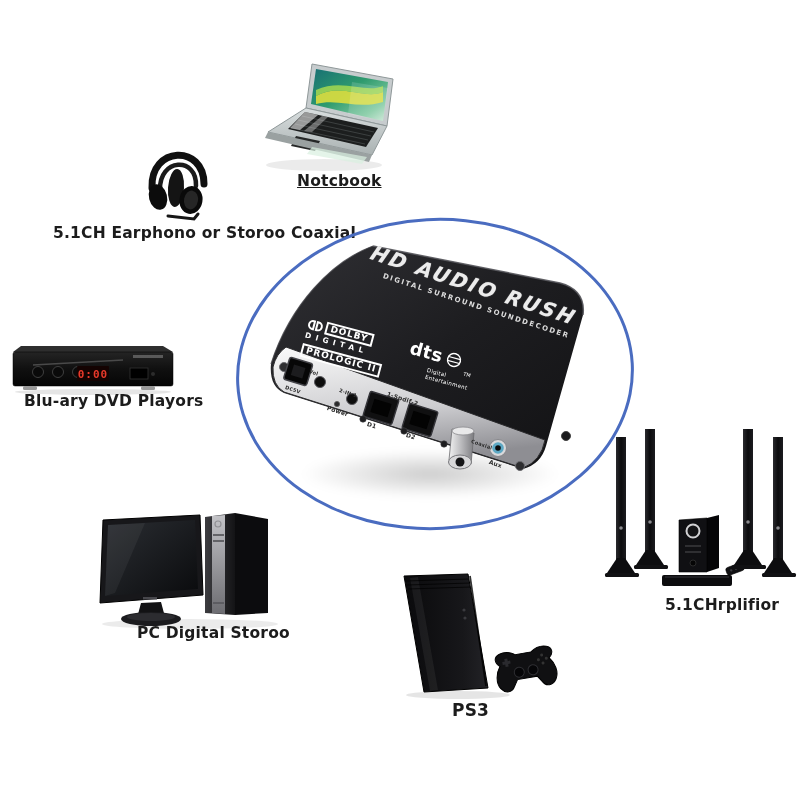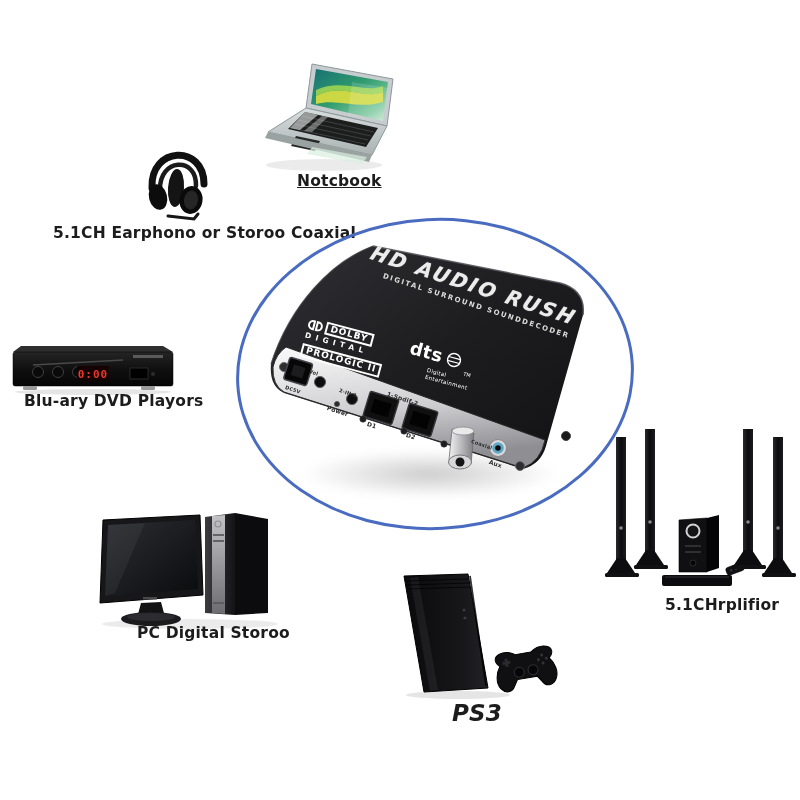--- a/index.html
+++ b/index.html
@@ -292,21 +292,21 @@
       <circle cx="119" cy="97" r="5" fill="#060608" stroke="#2e2e32" stroke-width="1"></circle>
       <circle cx="133" cy="97" r="5" fill="#060608" stroke="#2e2e32" stroke-width="1"></circle>
       <rect x="104" y="84" width="8" height="3" fill="#2a2a2e"></rect>
         <rect x="106.5" y="81.5" width="3" height="8" fill="#2a2a2e"></rect>
       <circle cx="144" cy="84" r="1.5" fill="#333"></circle>
         <circle cx="148" cy="88" r="1.5" fill="#333"></circle>
       <circle cx="140" cy="88" r="1.5" fill="#333"></circle>
         <circle cx="144" cy="92" r="1.5" fill="#333"></circle>
     </g>
   </svg>
-  <div class="label" style="left:452px;top:700px;font-size:23px;font-style:italic;">PS3</div>
+  <div class="label" style="left:452px;top:700px;font-size:17px;">PS3</div>
 
   <svg class="icon-svg" style="left:603px;top:418px;" width="197" height="192" viewBox="0 0 197 192">
     <defs>
       <linearGradient id="twrG" x1="0" y1="0" x2="1" y2="0">
         <stop offset="0" stop-color="#2a2a2e"></stop>
           <stop offset=".5" stop-color="#0b0b0d"></stop>
           <stop offset="1" stop-color="#1c1c20"></stop>
       </linearGradient>
     </defs>
     <g>

